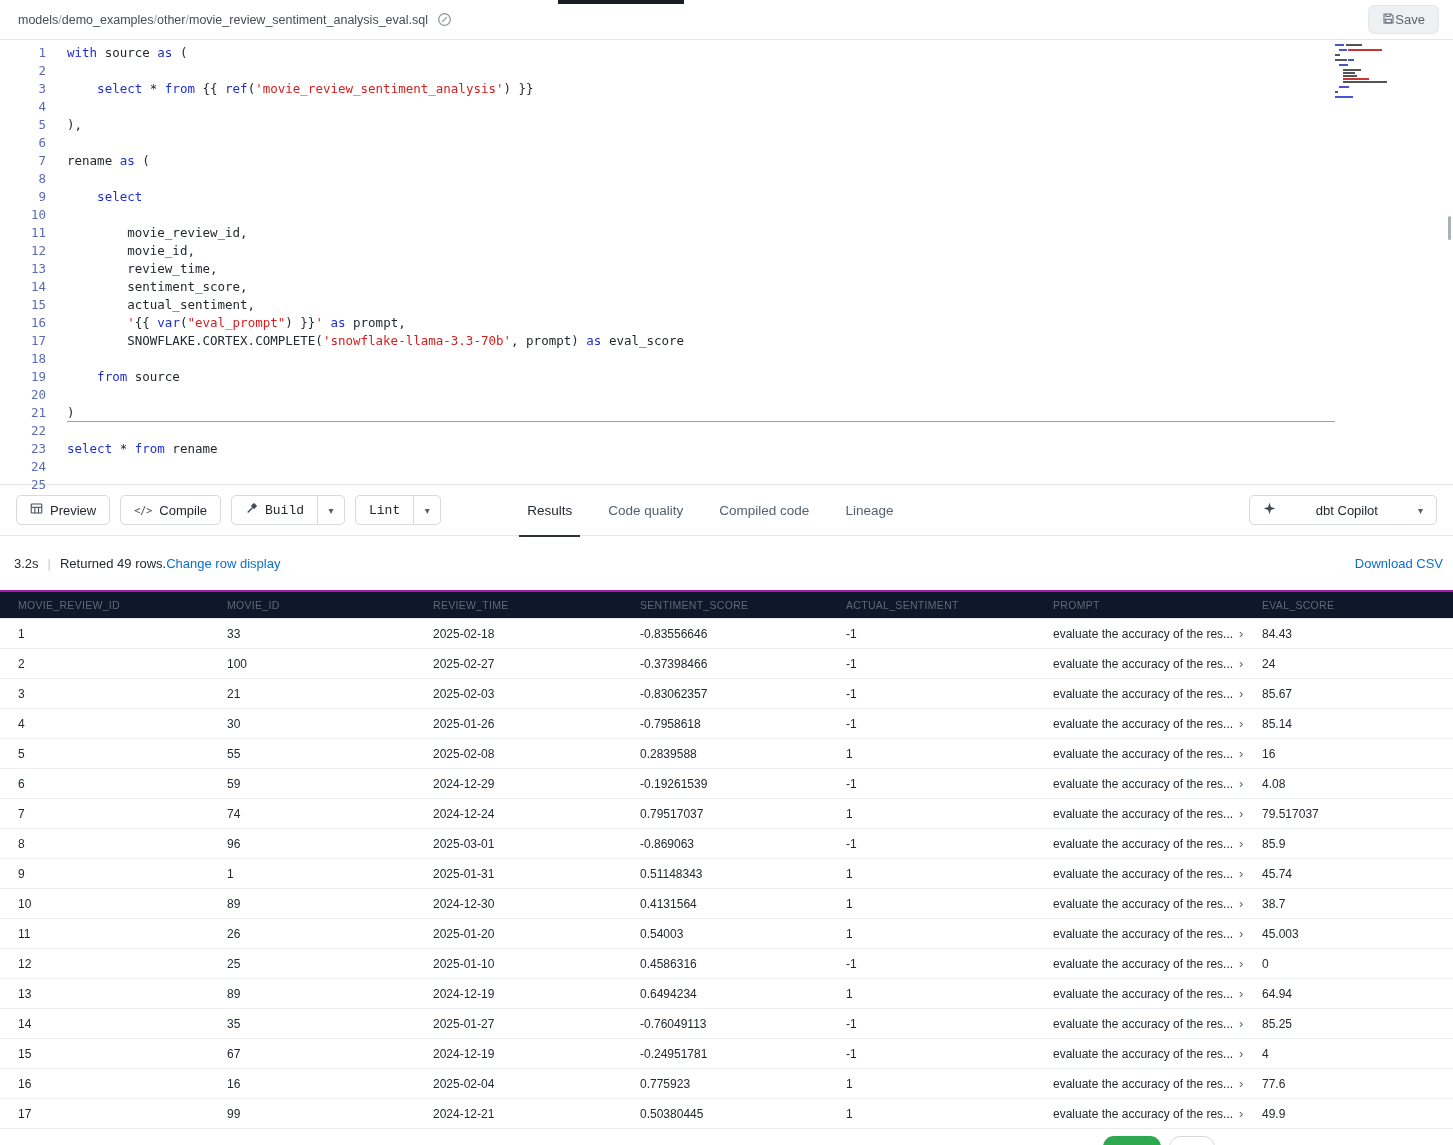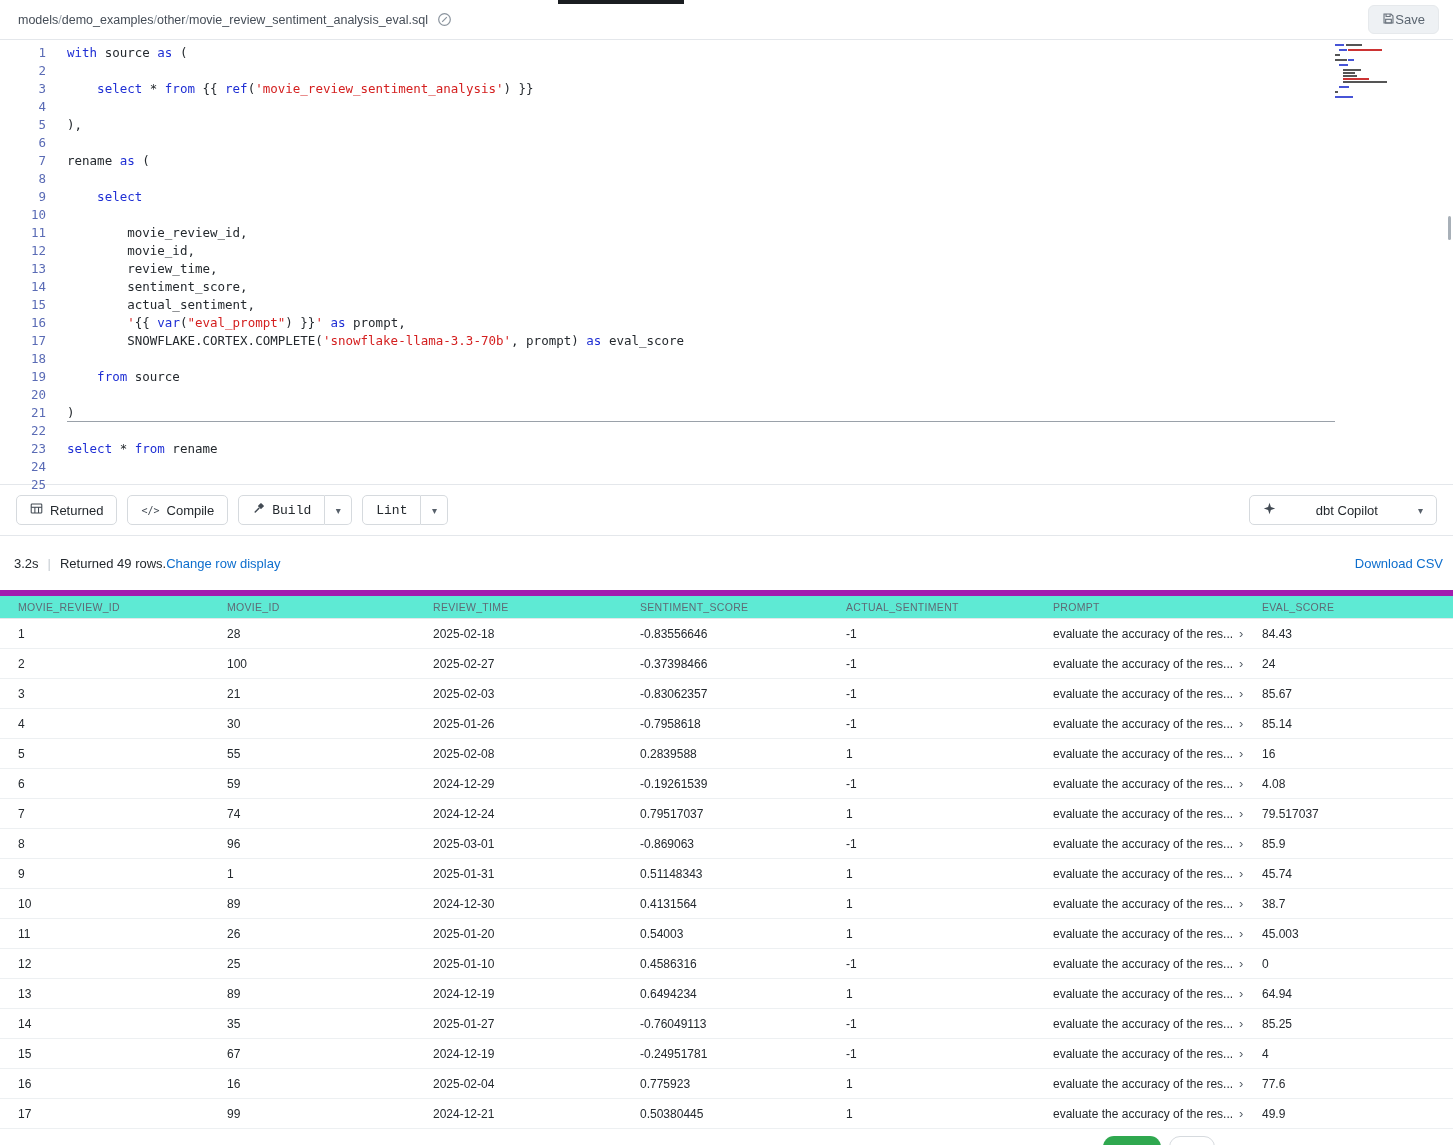--- a/index.html
+++ b/index.html
@@ -46,21 +46,21 @@
 
   
   .results-head { height:54px; display:flex; align-items:center; padding:0 10px 0 14px; font-size:13px; }
   .sep { color:#c6ccd2; margin:0 9px; }
   .link { color:var(--link,#0d6ecd); cursor:pointer; }
   .change-link { }
   .download-link { margin-left:auto; }
 
   
   .grid7 { display:grid; grid-template-columns:209px 206px 207px 206px 207px 209px 1fr; align-items:center; }
-  .thead { height:29px; border-top:6px solid #a21caf; border-bottom:1px solid #e4e7eb; background:#5eead4; font-size:10.5px; letter-spacing:.3px; color:#5f6a75; }
+  .thead { height:29px; border-top:2px solid #a21caf; border-bottom:1px solid #e4e7eb; background:#0f172a; font-size:10.5px; letter-spacing:.3px; color:#5f6a75; }
   .hcell { padding-left:18px; white-space:nowrap; }
   .trow { height:30px; border-bottom:1px solid #edf0f2; font-size:12px; background:#fff; }
   .tcell { padding-left:18px; white-space:nowrap; }
   .prompt-cell { display:flex; align-items:center; gap:6px; cursor:pointer; }
   .chev-right { color:#57606a; font-size:13px; line-height:1; }
 
   
   .footer { height:16px; position:relative; overflow:hidden; background:#fff; }
   .btn-green { position:absolute; left:1103px; top:7px; width:58px; height:22px; border-radius:11px; background:var(--green,#2fa84f); cursor:pointer; }
   .btn-white { position:absolute; left:1169px; top:7px; width:46px; height:22px; border-radius:11px; background:#fff; border:1px solid #d6dade; cursor:pointer; }
@@ -153,21 +153,21 @@
 <section class="toolbar">
   <button class="tbtn solo">
     <span>
       <svg width="13" height="13" viewBox="0 0 16 16" fill="none" stroke="#424a53" stroke-width="1.3">
         <rect x="1.5" y="2.5" width="13" height="11" rx="1"></rect>
           <line x1="1.5" y1="6.5" x2="14.5" y2="6.5"></line>
         <line x1="6" y1="6.5" x2="6" y2="13.5"></line>
           <line x1="10.5" y1="6.5" x2="10.5" y2="13.5"></line>
       </svg>
     </span>
-    <span>Returned</span>
+    <span>Preview</span>
   </button>
 
   <button class="tbtn solo">
     <span class="compile-glyph">&lt;/&gt;</span>
     <span>Compile</span>
   </button>
 
   <div class="grp">
     <button class="tbtn">
       <span>
@@ -187,20 +187,26 @@
 
   <div class="grp">
     <button class="tbtn">
       <span>Lint</span>
     </button>
     <button class="drop">
       <span class="chev-down">▾</span>
     </button>
   </div>
 
+  <div class="tabs">
+      <div class="tab active">Results</div>
+      <div class="tab">Code quality</div>
+      <div class="tab">Compiled code</div>
+      <div class="tab">Lineage</div>
+    </div>
 
   <button class="tbtn copilot">
     <span>
       <svg width="13" height="13" viewBox="0 0 16 16" fill="#424a53">
           <path d="M8 1l1.7 5.3L15 8l-5.3 1.7L8 15l-1.7-5.3L1 8l5.3-1.7z"></path>
         </svg>
     </span>
     <span>dbt Copilot</span>
     <span class="chev-down">▾</span>
   </button>
@@ -220,21 +226,21 @@
       <div class="hcell">MOVIE_ID</div>
       <div class="hcell">REVIEW_TIME</div>
       <div class="hcell">SENTIMENT_SCORE</div>
       <div class="hcell">ACTUAL_SENTIMENT</div>
       <div class="hcell">PROMPT</div>
       <div class="hcell">EVAL_SCORE</div>
     </div>
   <div>
       <div class="trow grid7">
         <div class="tcell">1</div>
-        <div class="tcell">28</div>
+        <div class="tcell">33</div>
         <div class="tcell">2025-02-18</div>
         <div class="tcell">-0.83556646</div>
         <div class="tcell">-1</div>
         <div class="tcell prompt-cell">
           <span>evaluate the accuracy of the res...</span>
           <span class="chev-right">›</span>
         </div>
         <div class="tcell">84.43</div>
       </div>
       <div class="trow grid7">

